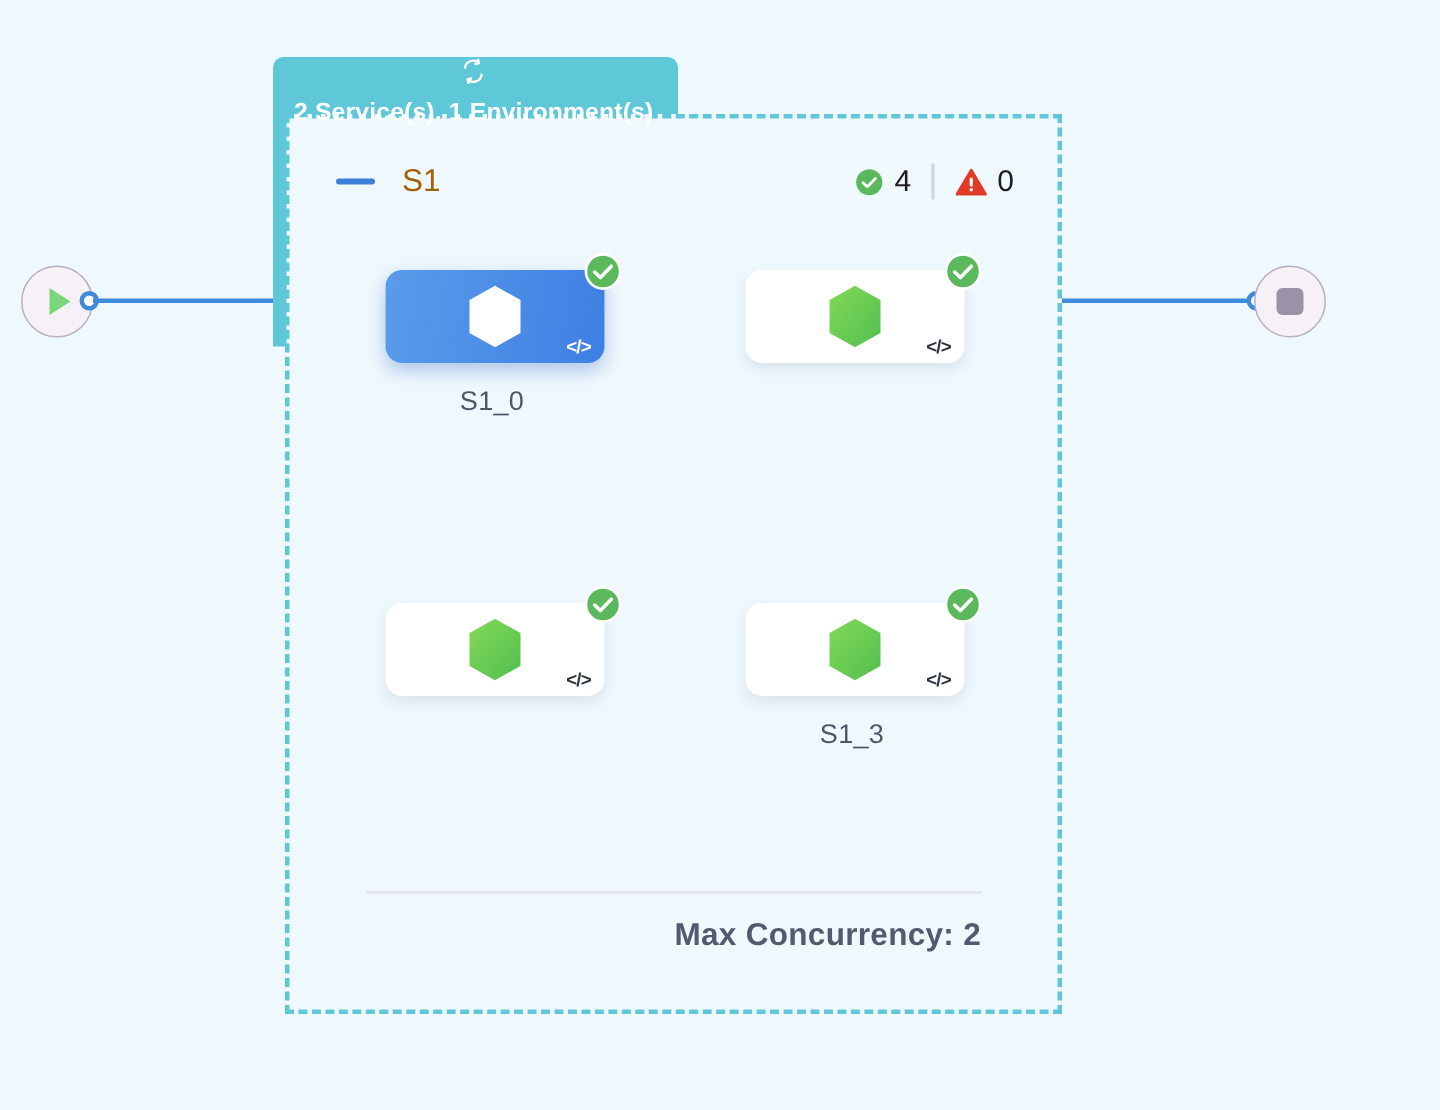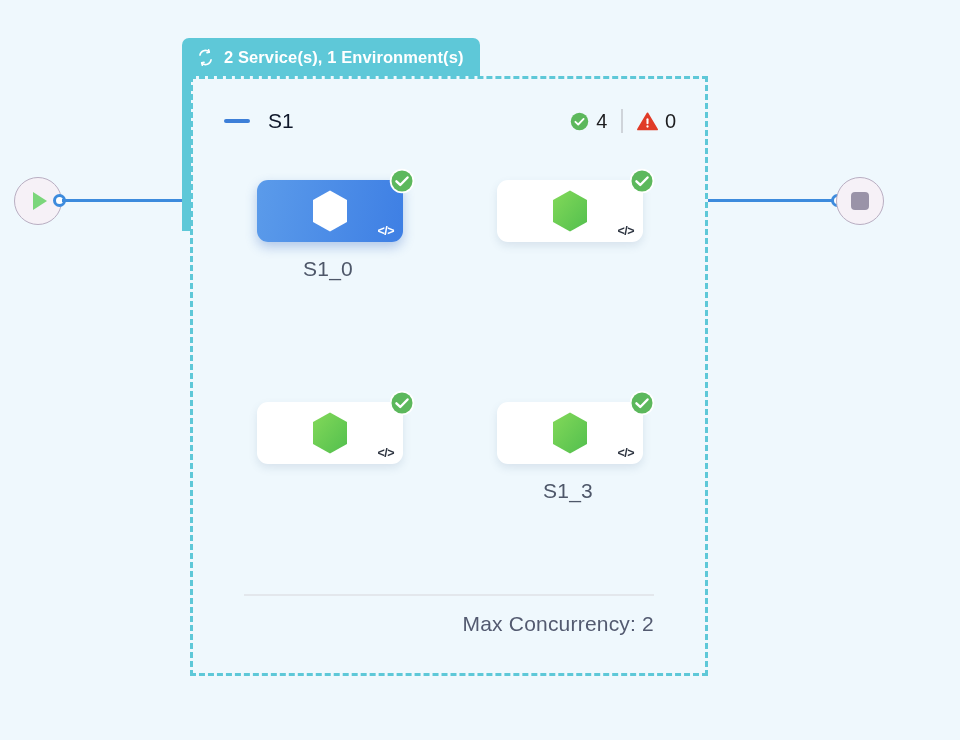--- a/index.html
+++ b/index.html
@@ -102,20 +102,21 @@
     background: #5ec8d8;
     border-radius: 7px 7px 0 0;
     display: flex;
     align-items: center;
     gap: 9px;
     color: #ffffff;
     font-size: 16.5px;
     font-weight: 600;
     letter-spacing: .1px;
     white-space: nowrap;
+    flex-direction: column;
   }
   #group-header .hdr-icon {
     width: 19px;
     height: 19px;
     display: block;
     flex: 0 0 auto;
   }
 
   
   #group-body {
@@ -151,21 +152,21 @@
   #collapse-icon {
     width: 26px;
     height: 4px;
     border-radius: 2px;
     background: #3d7fd8;
     flex: 0 0 auto;
   }
   #section-title {
     margin-left: 18px;
     font-size: 21px;
-    color: #0f172a;
+    color: #a16207;
     font-weight: 400;
     text-align: center;
   }
   #section-counts {
     margin-left: auto;
     display: flex;
     align-items: center;
     gap: 8px;
     font-size: 20px;
     color: #1d1d1f;
@@ -244,42 +245,42 @@
     top: -12px;
     width: 26px;
     height: 26px;
     display: block;
   }
 
   .node-label {
     margin-top: 15px;
     text-align: center;
     width: 186px;
-    font-size: 21px;
+    font-size: 18px;
     color: #4e5769;
     letter-spacing: .2px;
   }
 
   
   #footer-divider {
     position: absolute;
     left: 244px;
     top: 594px;
     width: 410px;
     height: 2px;
     background: #e3e7ec;
   }
   #max-concurrency {
     position: absolute;
     left: 244px;
     top: 612px;
     width: 410px;
     text-align: right;
     font-size: 21px;
-    font-weight: 400;
+    font-weight: 700;
     color: #535a70;
     letter-spacing: .2px;
   }
 </style>
 </head>
 <body>
 
 <div id="canvas">
 
   <div id="start-node">

